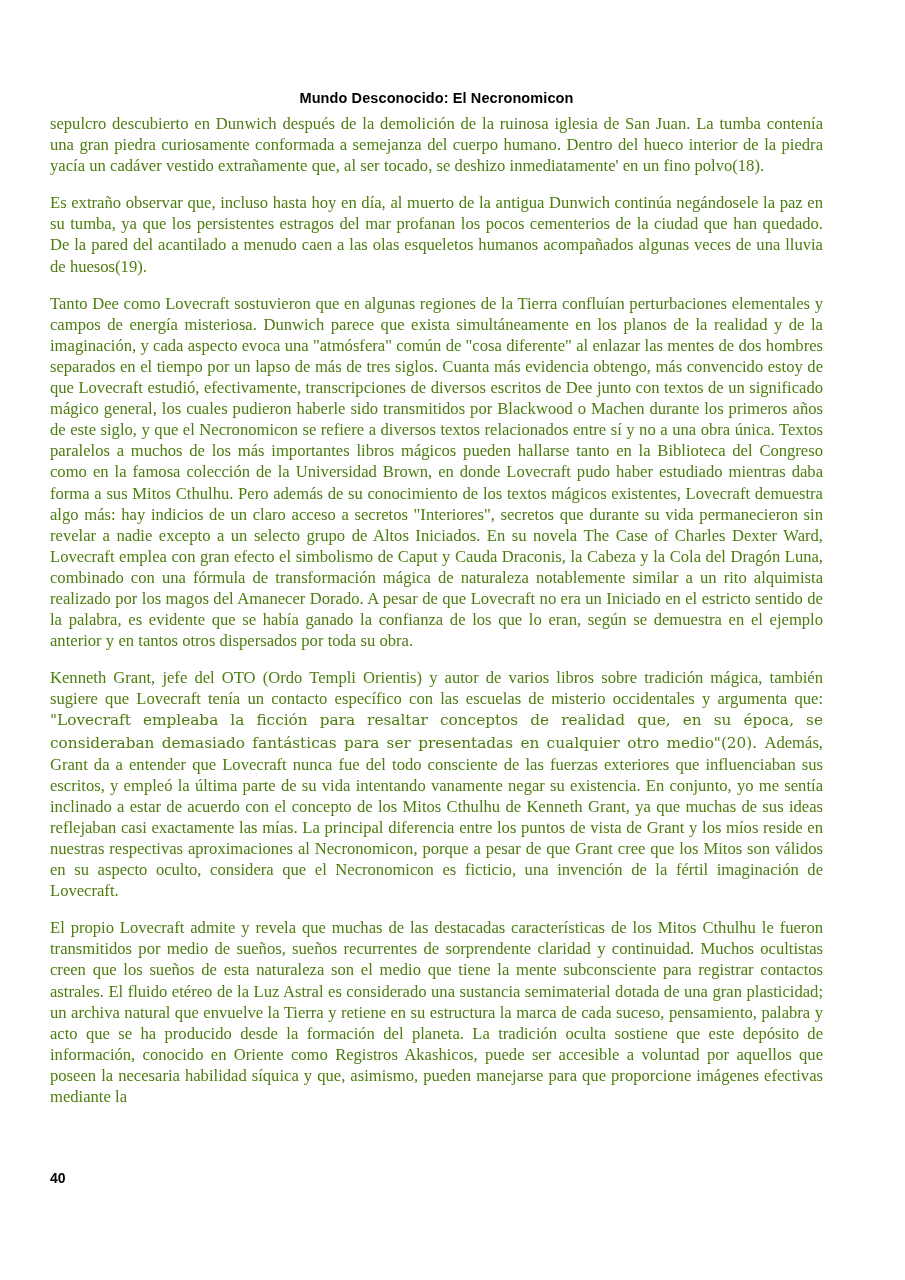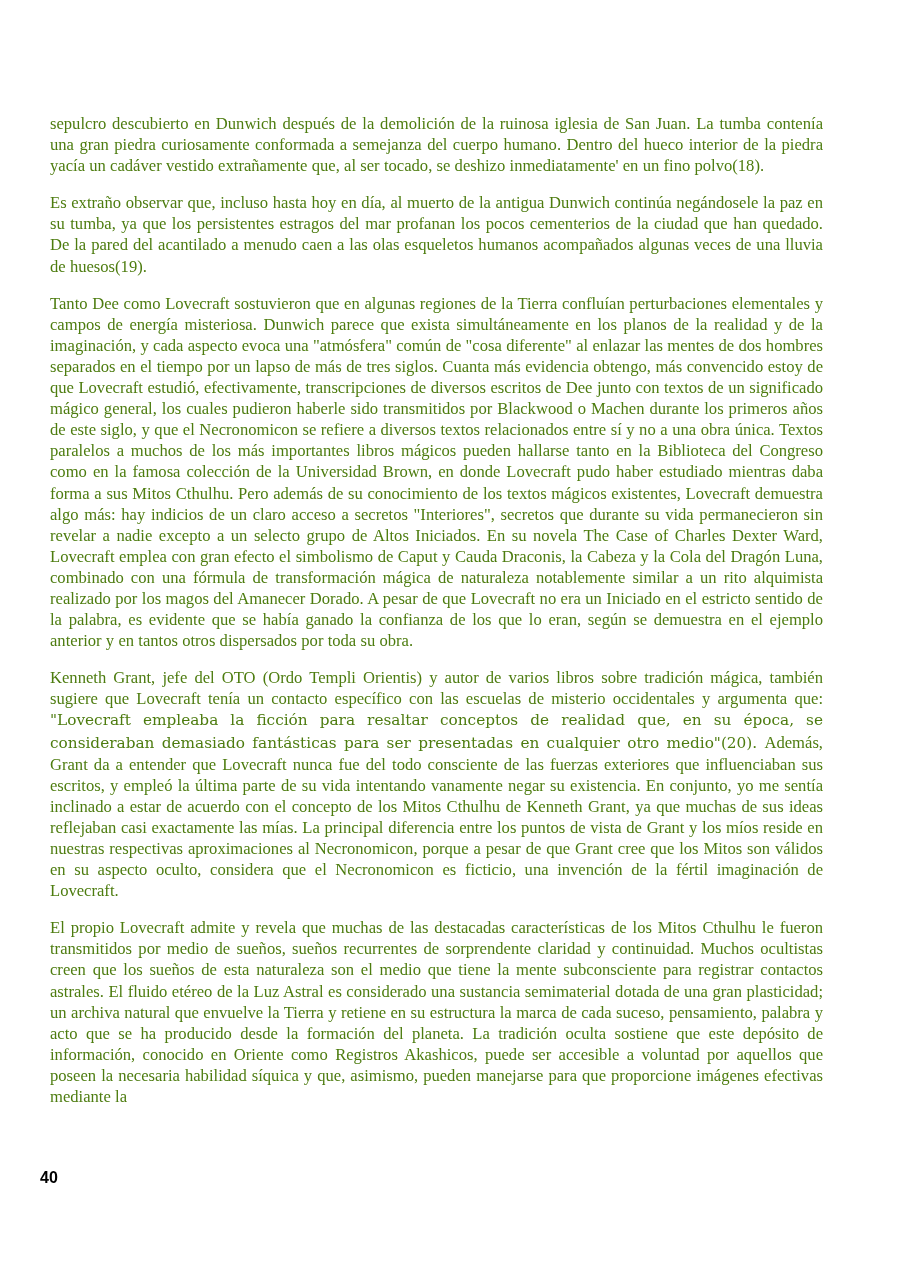--- a/index.html
+++ b/index.html
@@ -71,34 +71,35 @@
   
   .quoted-face {
     font-family: "DejaVu Serif", "Liberation Serif", serif;
     font-size: 15.3px;
   }
 
   
   .folio {
     position: absolute;
     top: 1170px;
-    left: 40px;
+    left: 50px;
     font-family: "Liberation Sans", "DejaVu Sans", sans-serif;
     font-weight: bold;
-    font-size: 16px;
+    font-size: 14px;
     line-height: 16px;
     color: #000;
     text-align: right;
   }
 </style>
 </head>
 <body>
 
 <div class="page">
 
+  <div class="running-header">Mundo Desconocido: El Necronomicon</div>
 
   <div class="content">
 
     <p class="para">sepulcro descubierto en Dunwich después de la demolición de la ruinosa iglesia de San Juan. La tumba contenía una gran piedra curiosamente conformada a semejanza del cuerpo humano. Dentro del hueco interior de la piedra yacía un cadáver vestido extrañamente que, al ser tocado, se deshizo inmediatamente' en un fino polvo(18).</p>
 
     <p class="para">Es extraño observar que, incluso hasta hoy en día, al muerto de la antigua Dunwich continúa negándosele la paz en su tumba, ya que los persistentes estragos del mar profanan los pocos cementerios de la ciudad que han quedado. De la pared del acantilado a menudo caen a las olas esqueletos humanos acompañados algunas veces de una lluvia de huesos(19).</p>
 
     <p class="para">Tanto Dee como Lovecraft sostuvieron que en algunas regiones de la Tierra confluían perturbaciones elementales y campos de energía misteriosa. Dunwich parece que exista simultáneamente en los planos de la realidad y de la imaginación, y cada aspecto evoca una "atmósfera" común de "cosa diferente" al enlazar las mentes de dos hombres separados en el tiempo por un lapso de más de tres siglos. Cuanta más evidencia obtengo, más convencido estoy de que Lovecraft estudió, efectivamente, transcripciones de diversos escritos de Dee junto con textos de un significado mágico general, los cuales pudieron haberle sido transmitidos por Blackwood o Machen durante los primeros años de este siglo, y que el Necronomicon se refiere a diversos textos relacionados entre sí y no a una obra única. Textos paralelos a muchos de los más importantes libros mágicos pueden hallarse tanto en la Biblioteca del Congreso como en la famosa colección de la Universidad Brown, en donde Lovecraft pudo haber estudiado mientras daba forma a sus Mitos Cthulhu. Pero además de su conocimiento de los textos mágicos existentes, Lovecraft demuestra algo más: hay indicios de un claro acceso a secretos "Interiores", secretos que durante su vida permanecieron sin revelar a nadie excepto a un selecto grupo de Altos Iniciados. En su novela The Case of Charles Dexter Ward, Lovecraft emplea con gran efecto el simbolismo de Caput y Cauda Draconis, la Cabeza y la Cola del Dragón Luna, combinado con una fórmula de transformación mágica de naturaleza notablemente similar a un rito alquimista realizado por los magos del Amanecer Dorado. A pesar de que Lovecraft no era un Iniciado en el estricto sentido de la palabra, es evidente que se había ganado la confianza de los que lo eran, según se demuestra en el ejemplo anterior y en tantos otros dispersados por toda su obra.</p>
 
     <p class="para"><span>Kenneth Grant, jefe del OTO (Ordo Templi Orientis) y autor de varios libros sobre tradición mágica, también sugiere que Lovecraft tenía un contacto específico con las escuelas de misterio occidentales y argumenta que: </span><span class="quoted-face">"Lovecraft empleaba la ficción para resaltar conceptos de realidad que, en su época, se consideraban demasiado fantásticas para ser presentadas en cualquier otro medio"(20). </span><span>Además, Grant da a entender que Lovecraft nunca fue del todo consciente de las fuerzas exteriores que influenciaban sus escritos, y empleó la última parte de su vida intentando vanamente negar su existencia. En conjunto, yo me sentía inclinado a estar de acuerdo con el concepto de los Mitos Cthulhu de Kenneth Grant, ya que muchas de sus ideas reflejaban casi exactamente las mías. La principal diferencia entre los puntos de vista de Grant y los míos reside en nuestras respectivas aproximaciones al Necronomicon, porque a pesar de que Grant cree que los Mitos son válidos en su aspecto oculto, considera que el Necronomicon es ficticio, una invención de la fértil imaginación de Lovecraft.</span></p>

